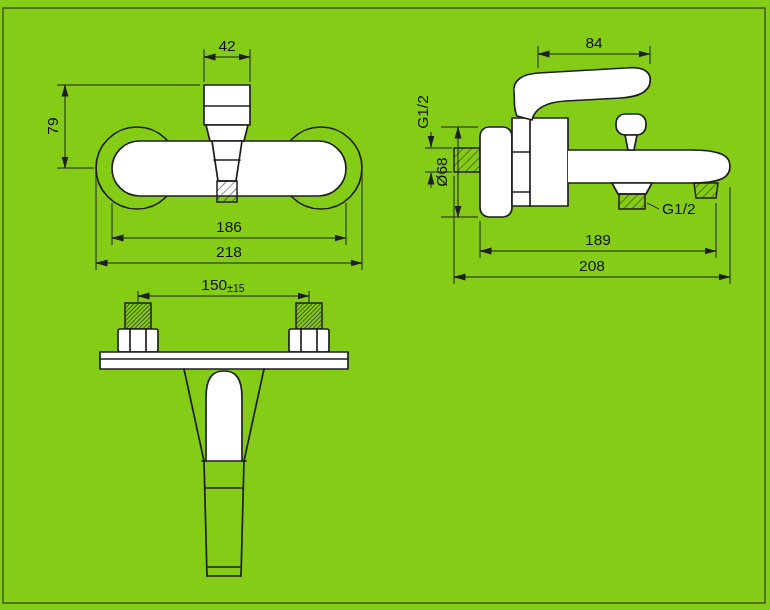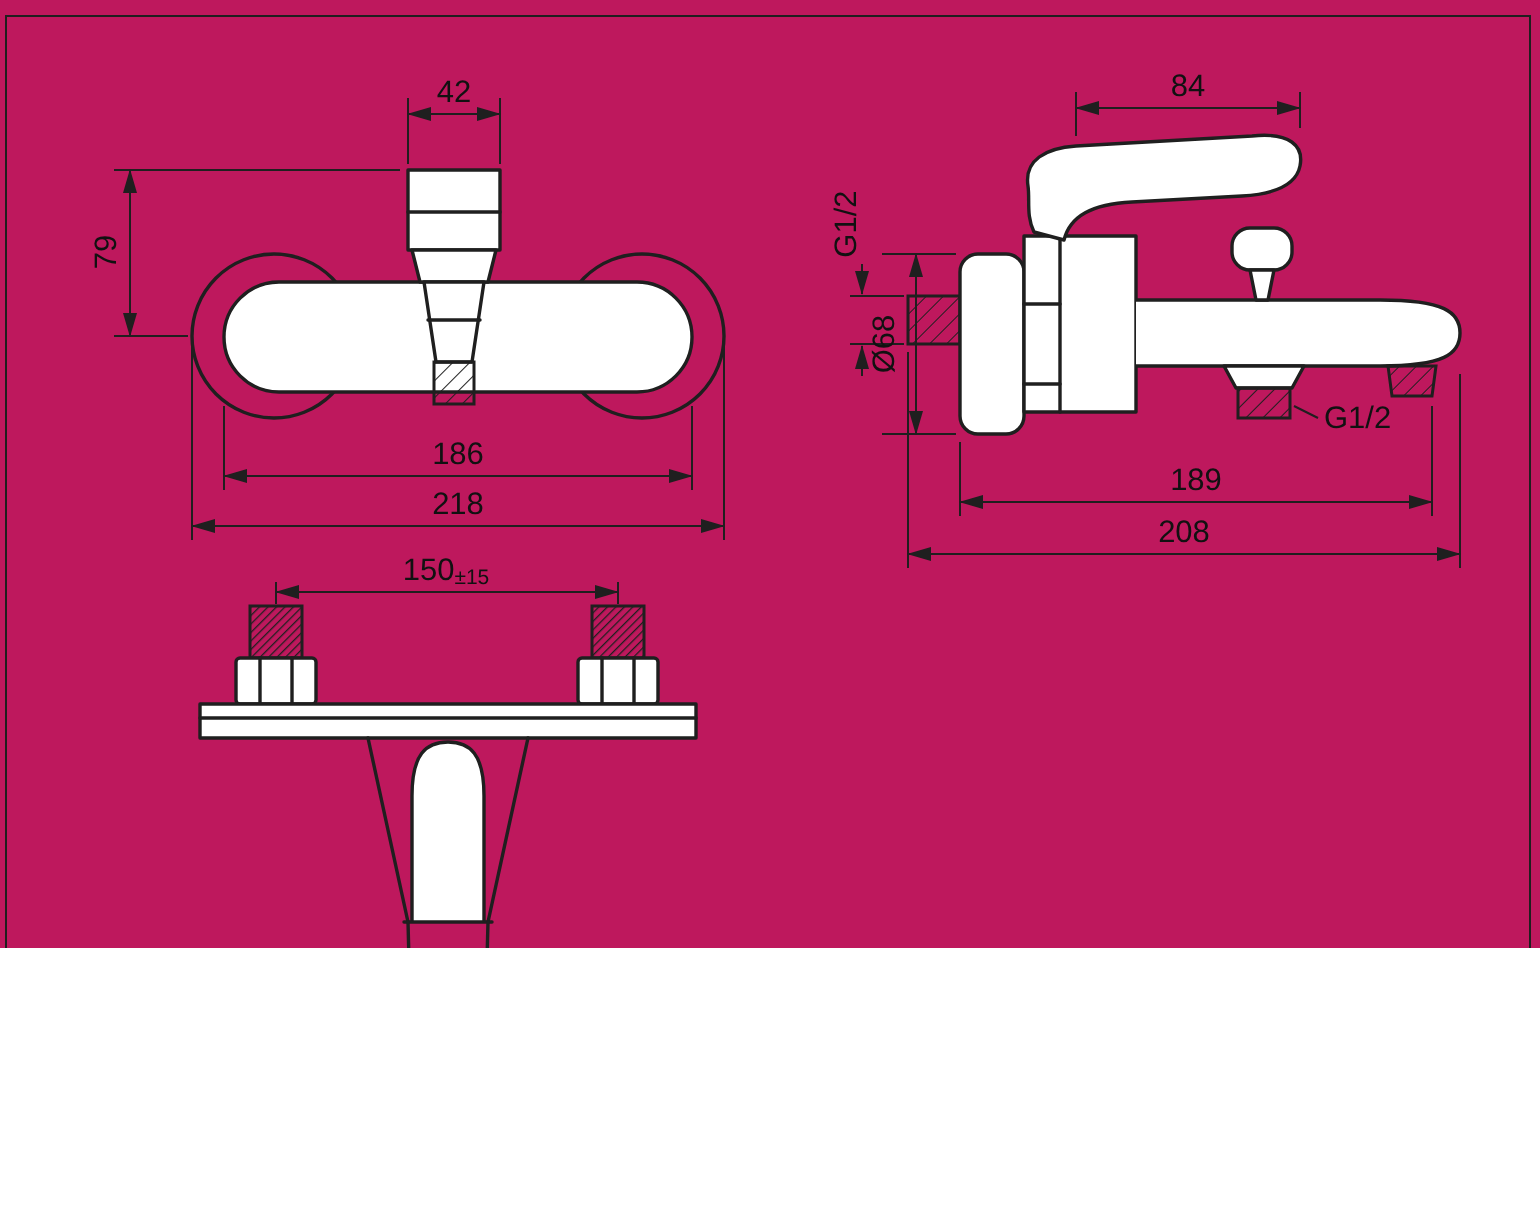--- a/index.html
+++ b/index.html
@@ -1,16 +1,16 @@
 <!DOCTYPE html>
 <html><head>
 <meta charset="utf-8">
 <style>
   html,body{margin:0;padding:0;background:#ffffff;}
-  .sheet{width:770px;height:474px;background:#be185d;position:relative;overflow:hidden;}
+  .sheet{width:770px;height:610px;background:#84cc16;position:relative;overflow:hidden;}
   svg{display:block;}
   svg .o  {fill:none;stroke:#1f1f1f;stroke-width:1.7;stroke-linejoin:round;stroke-linecap:round;}
   svg .ow {fill:#ffffff;stroke:#1f1f1f;stroke-width:1.7;stroke-linejoin:round;}
   svg .d  {fill:none;stroke:#1f1f1f;stroke-width:1;}
   svg .ht {fill:url(#hatch);stroke:#1f1f1f;stroke-width:1.5;}
   svg .hd {fill:url(#hatch-dense);stroke:#1f1f1f;stroke-width:1.5;}
   svg text{font-family:"Liberation Sans","DejaVu Sans",sans-serif;font-size:15.5px;fill:#111;}
   svg text.dim{text-anchor:middle;}
   svg text.lft{text-anchor:start;}
   svg .small{font-size:10.5px;}

